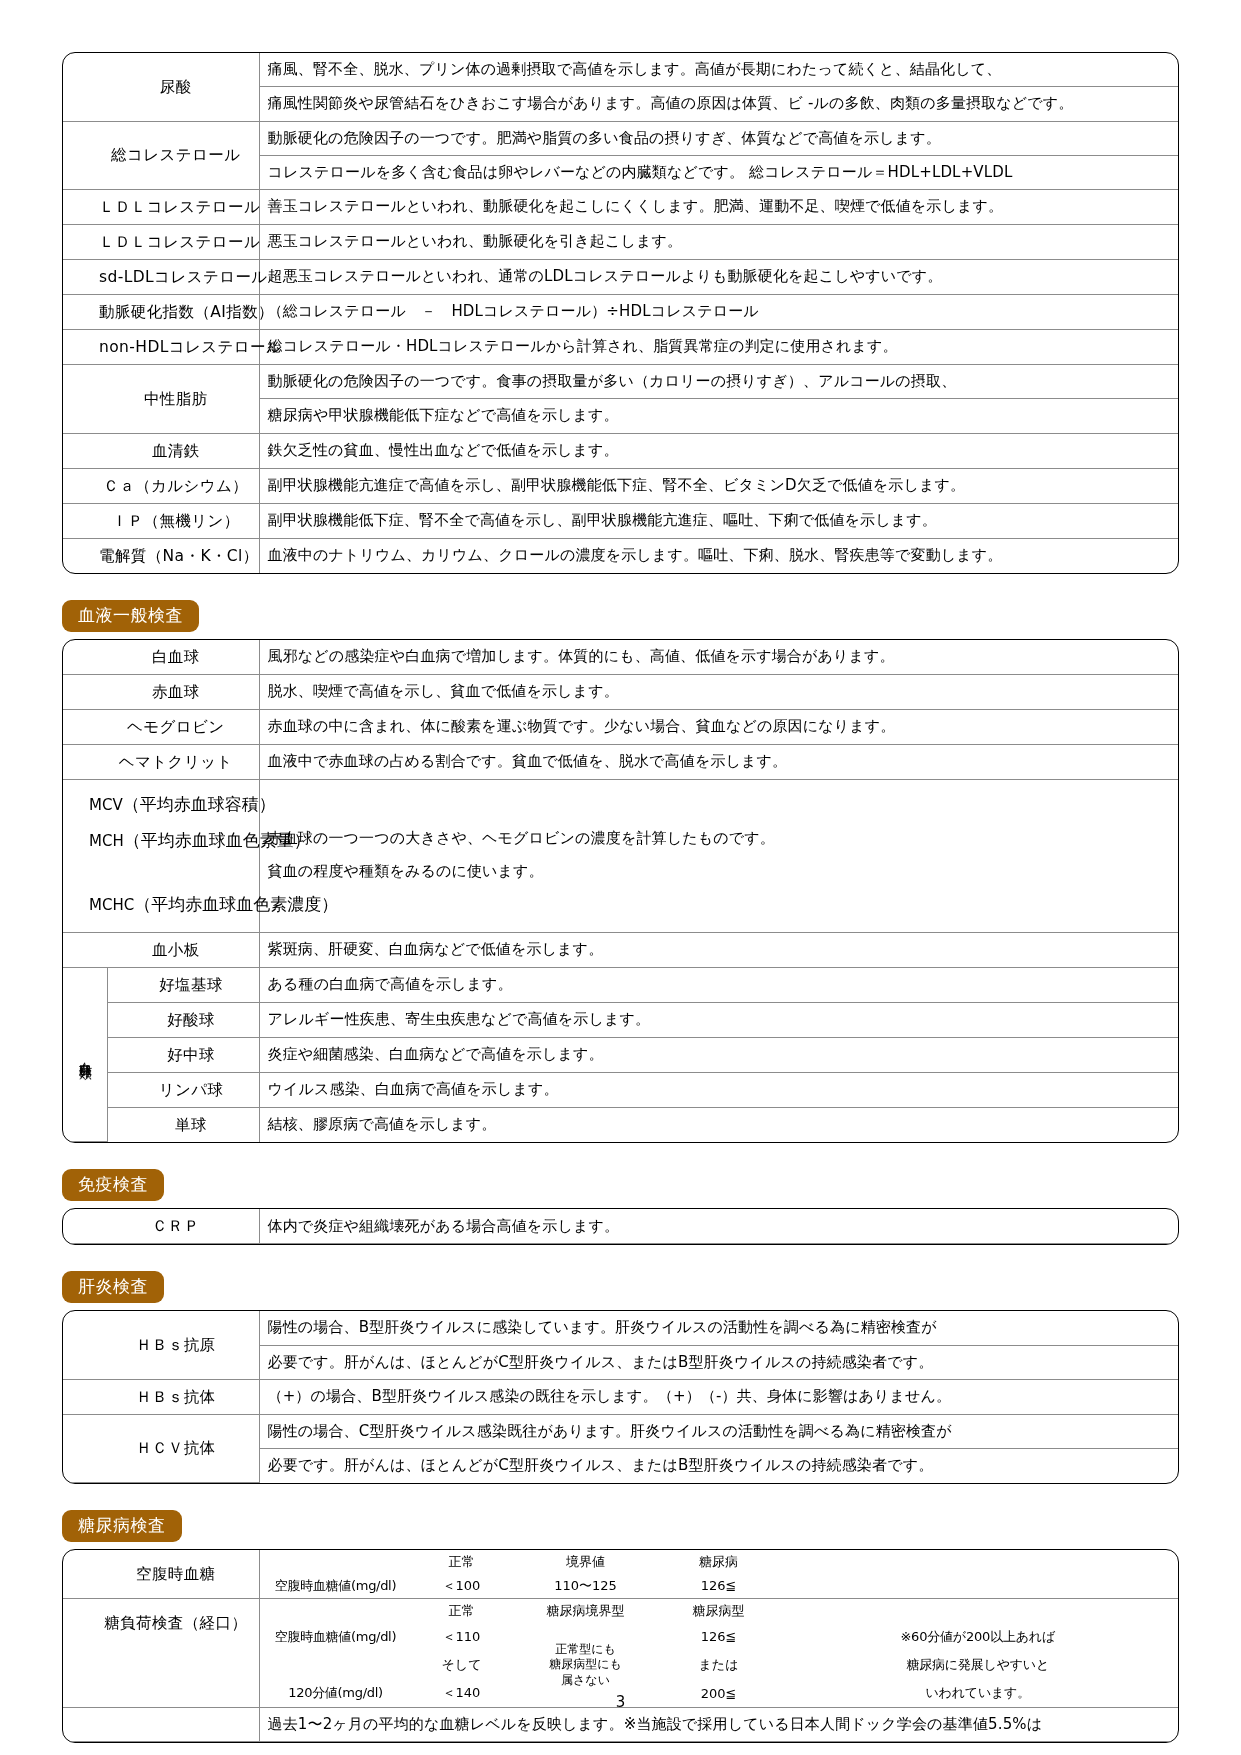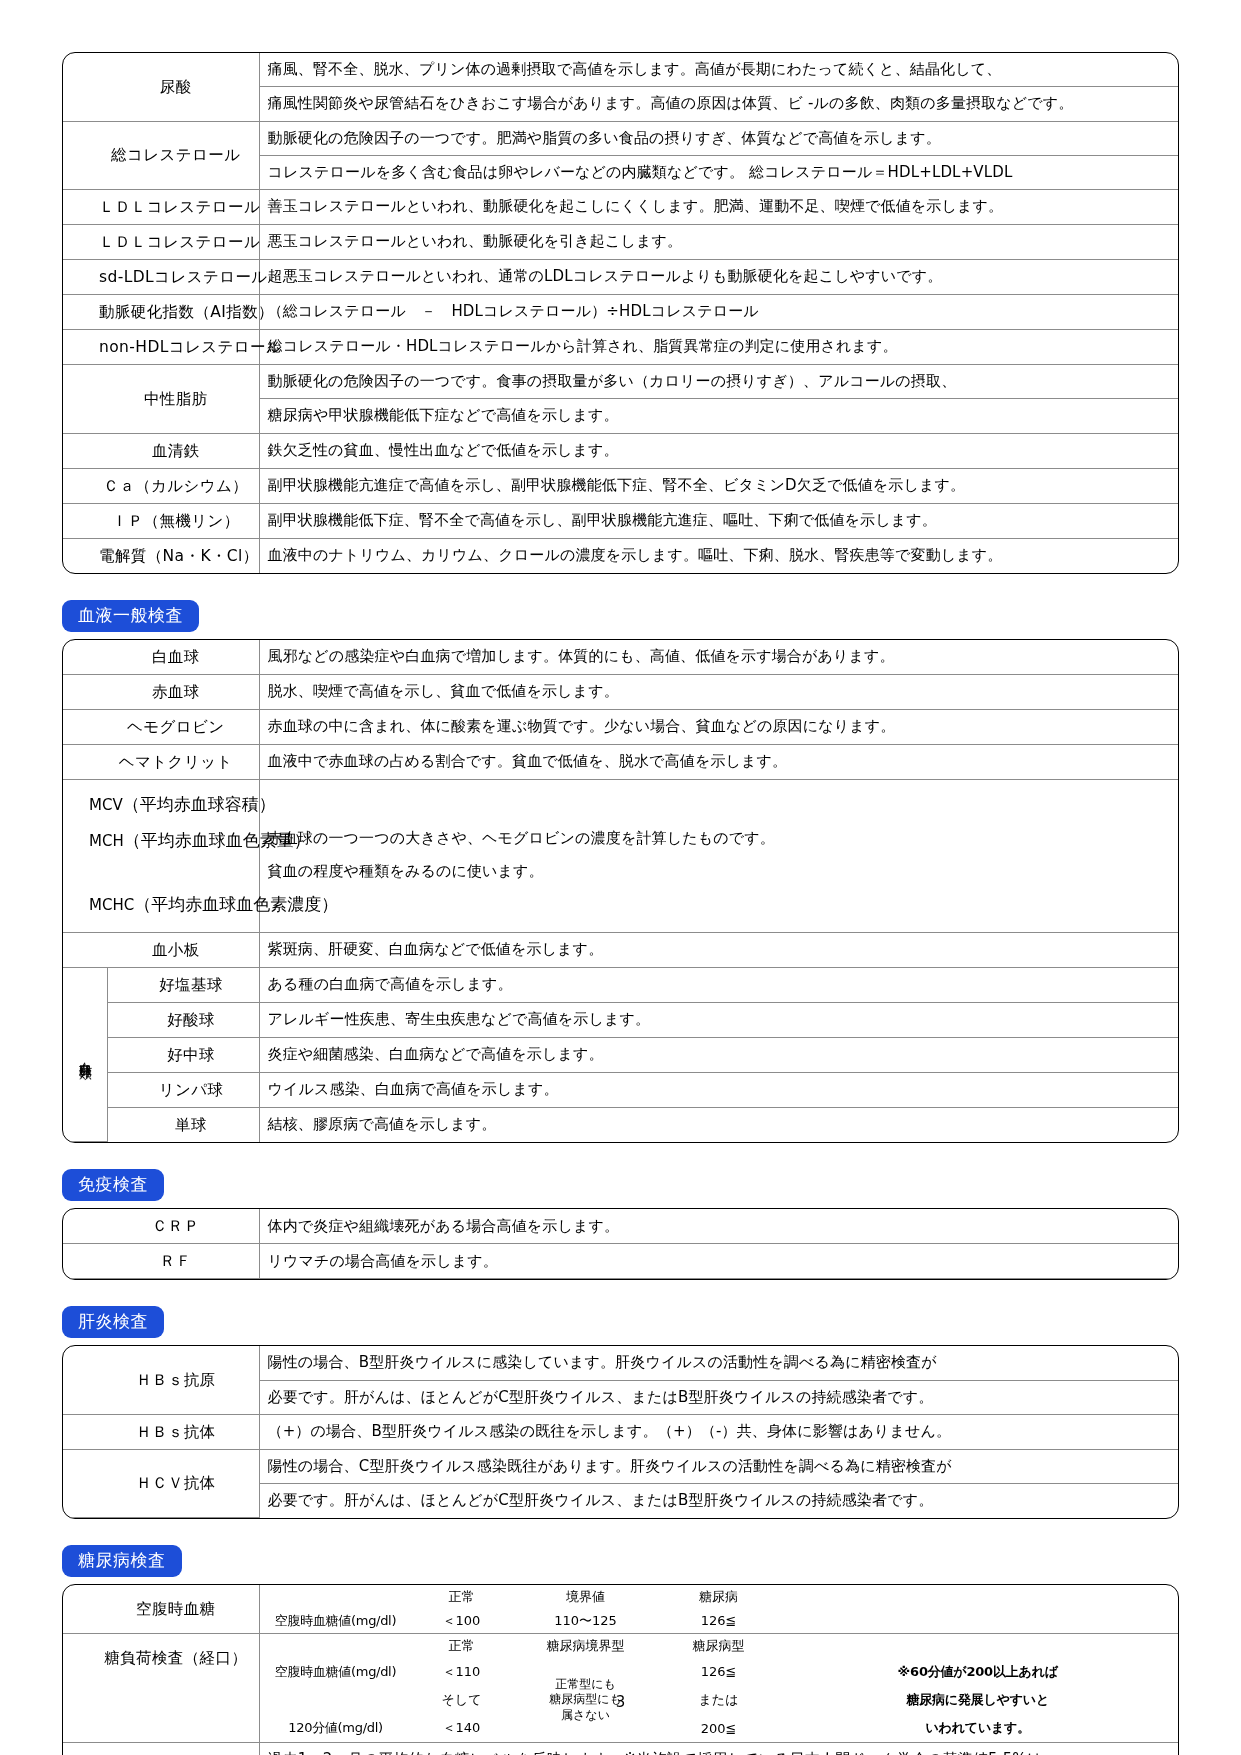--- a/index.html
+++ b/index.html
@@ -21,21 +21,21 @@
     left: 0; top: 0;
     width: 1241px;
     height: 1755px;
     box-sizing: border-box;
     padding: 52px 62px 0 62px;
   }
 
   
   .sec-head {
     display: inline-block;
-    background: #1d4ed8;
+    background: #a16207;
     color: #ffffff;
     font-size: 17px;
     line-height: 1;
     padding: 7px 16px 8px 16px;
     border-radius: 9px;
     letter-spacing: 0.5px;
     margin: 0 0 7px 0;
     font-weight: 500;
   }
   .sec-wrap { margin-top: 26px; }
@@ -111,21 +111,21 @@
   table.sub td {
     padding: 3px 4px;
     font-size: 13px;
     text-align: center;
     vertical-align: middle;
     border: none;
   }
   td.dotted-l { border-left: 1px dotted #555; }
   td.ul { border-bottom: 1px solid #8c8c8c; }
   .lbl-col { font-size: 12.5px; text-align: center; letter-spacing: -0.3px; }
-  .note-col { font-size: 12px; text-align: center; line-height: 1.7; letter-spacing: -0.2px; font-weight: bold; }
+  .note-col { font-size: 12px; text-align: center; line-height: 1.7; letter-spacing: -0.2px; }
   .mini { font-size: 12px; line-height: 1.3; }
 
   .pg-num {
     position: absolute;
     bottom: 44px;
     left: 0; right: 0;
     text-align: center;
     font-size: 15px;
   }
 </style>
@@ -386,28 +386,20 @@
             <col style="width:196px">
             <col>
           </colgroup>
         <tbody>
           <tr>
             <td class="first-col no-top">
                 <div class="cell name">ＣＲＰ</div>
               </td>
             <td class="vline no-top">
                 <div class="cell desc">体内で炎症や組織壊死がある場合高値を示します。</div>
-              </td>
-          </tr>
-          <tr>
-            <td class="first-col">
-                <div class="cell name">ＲＦ</div>
-              </td>
-            <td class="vline">
-                <div class="cell desc">リウマチの場合高値を示します。</div>
               </td>
           </tr>
         </tbody>
       </table>
     </div>
   </div>
 
   <div class="sec-wrap">
     <div class="sec-head">肝炎検査</div>
     <div class="tbl-outer">

